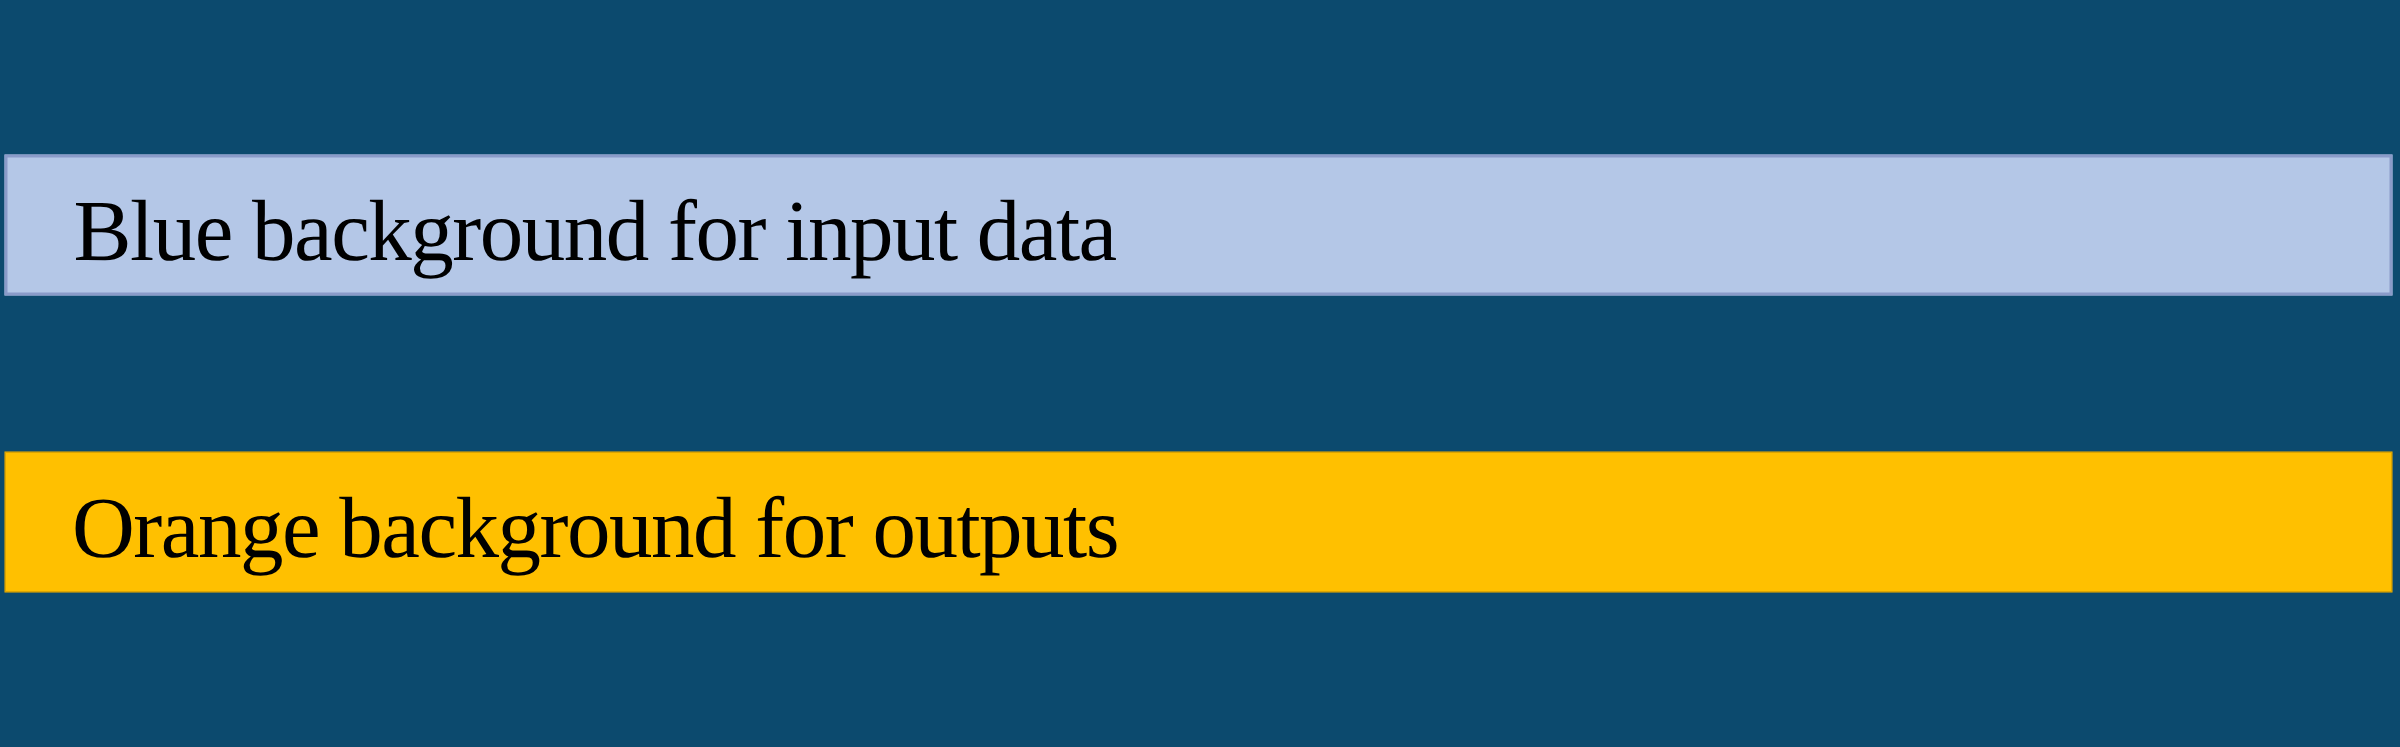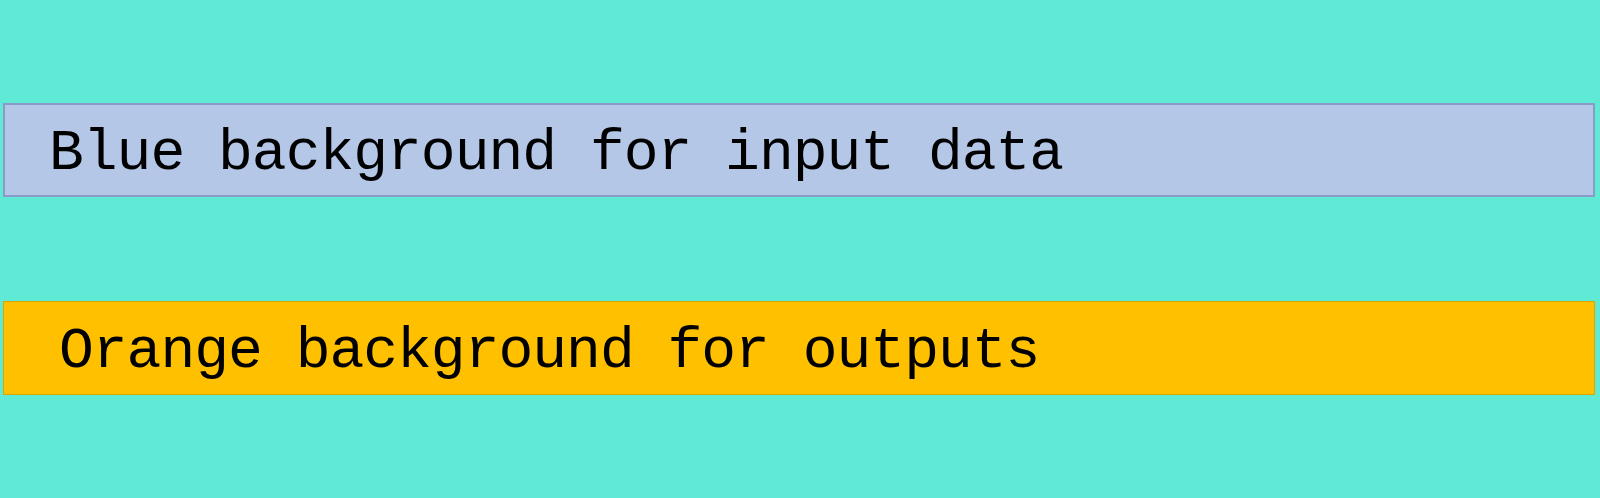--- a/index.html
+++ b/index.html
@@ -4,23 +4,23 @@
 <style>
   html, body {
     margin: 0;
     padding: 0;
     background: #000000;
   }
   .canvas {
     position: relative;
     width: 1600px;
     height: 498px;
-    background: #5eead4;
+    background: #0c4a6e;
     overflow: hidden;
-    font-family: Liberation Mono, monospace;
+    font-family: Liberation Serif, serif;
   }
   .legend-bar {
     position: absolute;
     left: 3px;
     width: 1592px;
     height: 94px;
     box-sizing: border-box;
     display: flex;
     align-items: center;
   }
@@ -44,17 +44,17 @@
 </style>
 </head>
 <body>
 
 <div class="canvas">
 
   <div class="legend-bar input" style="background-color: rgb(180, 199, 231);">
     <span class="legend-label" style="color: rgb(0, 0, 0);">Blue background for input data</span>
   </div>
 
-  <div class="legend-bar output" style="background-color: rgb(255, 192, 0); padding-left: 11px;">
+  <div class="legend-bar output" style="background-color: rgb(255, 192, 0);">
     <span class="legend-label" style="color: rgb(0, 0, 0);">Orange background for outputs</span>
   </div>
 
 </div>
 
 </body></html>

